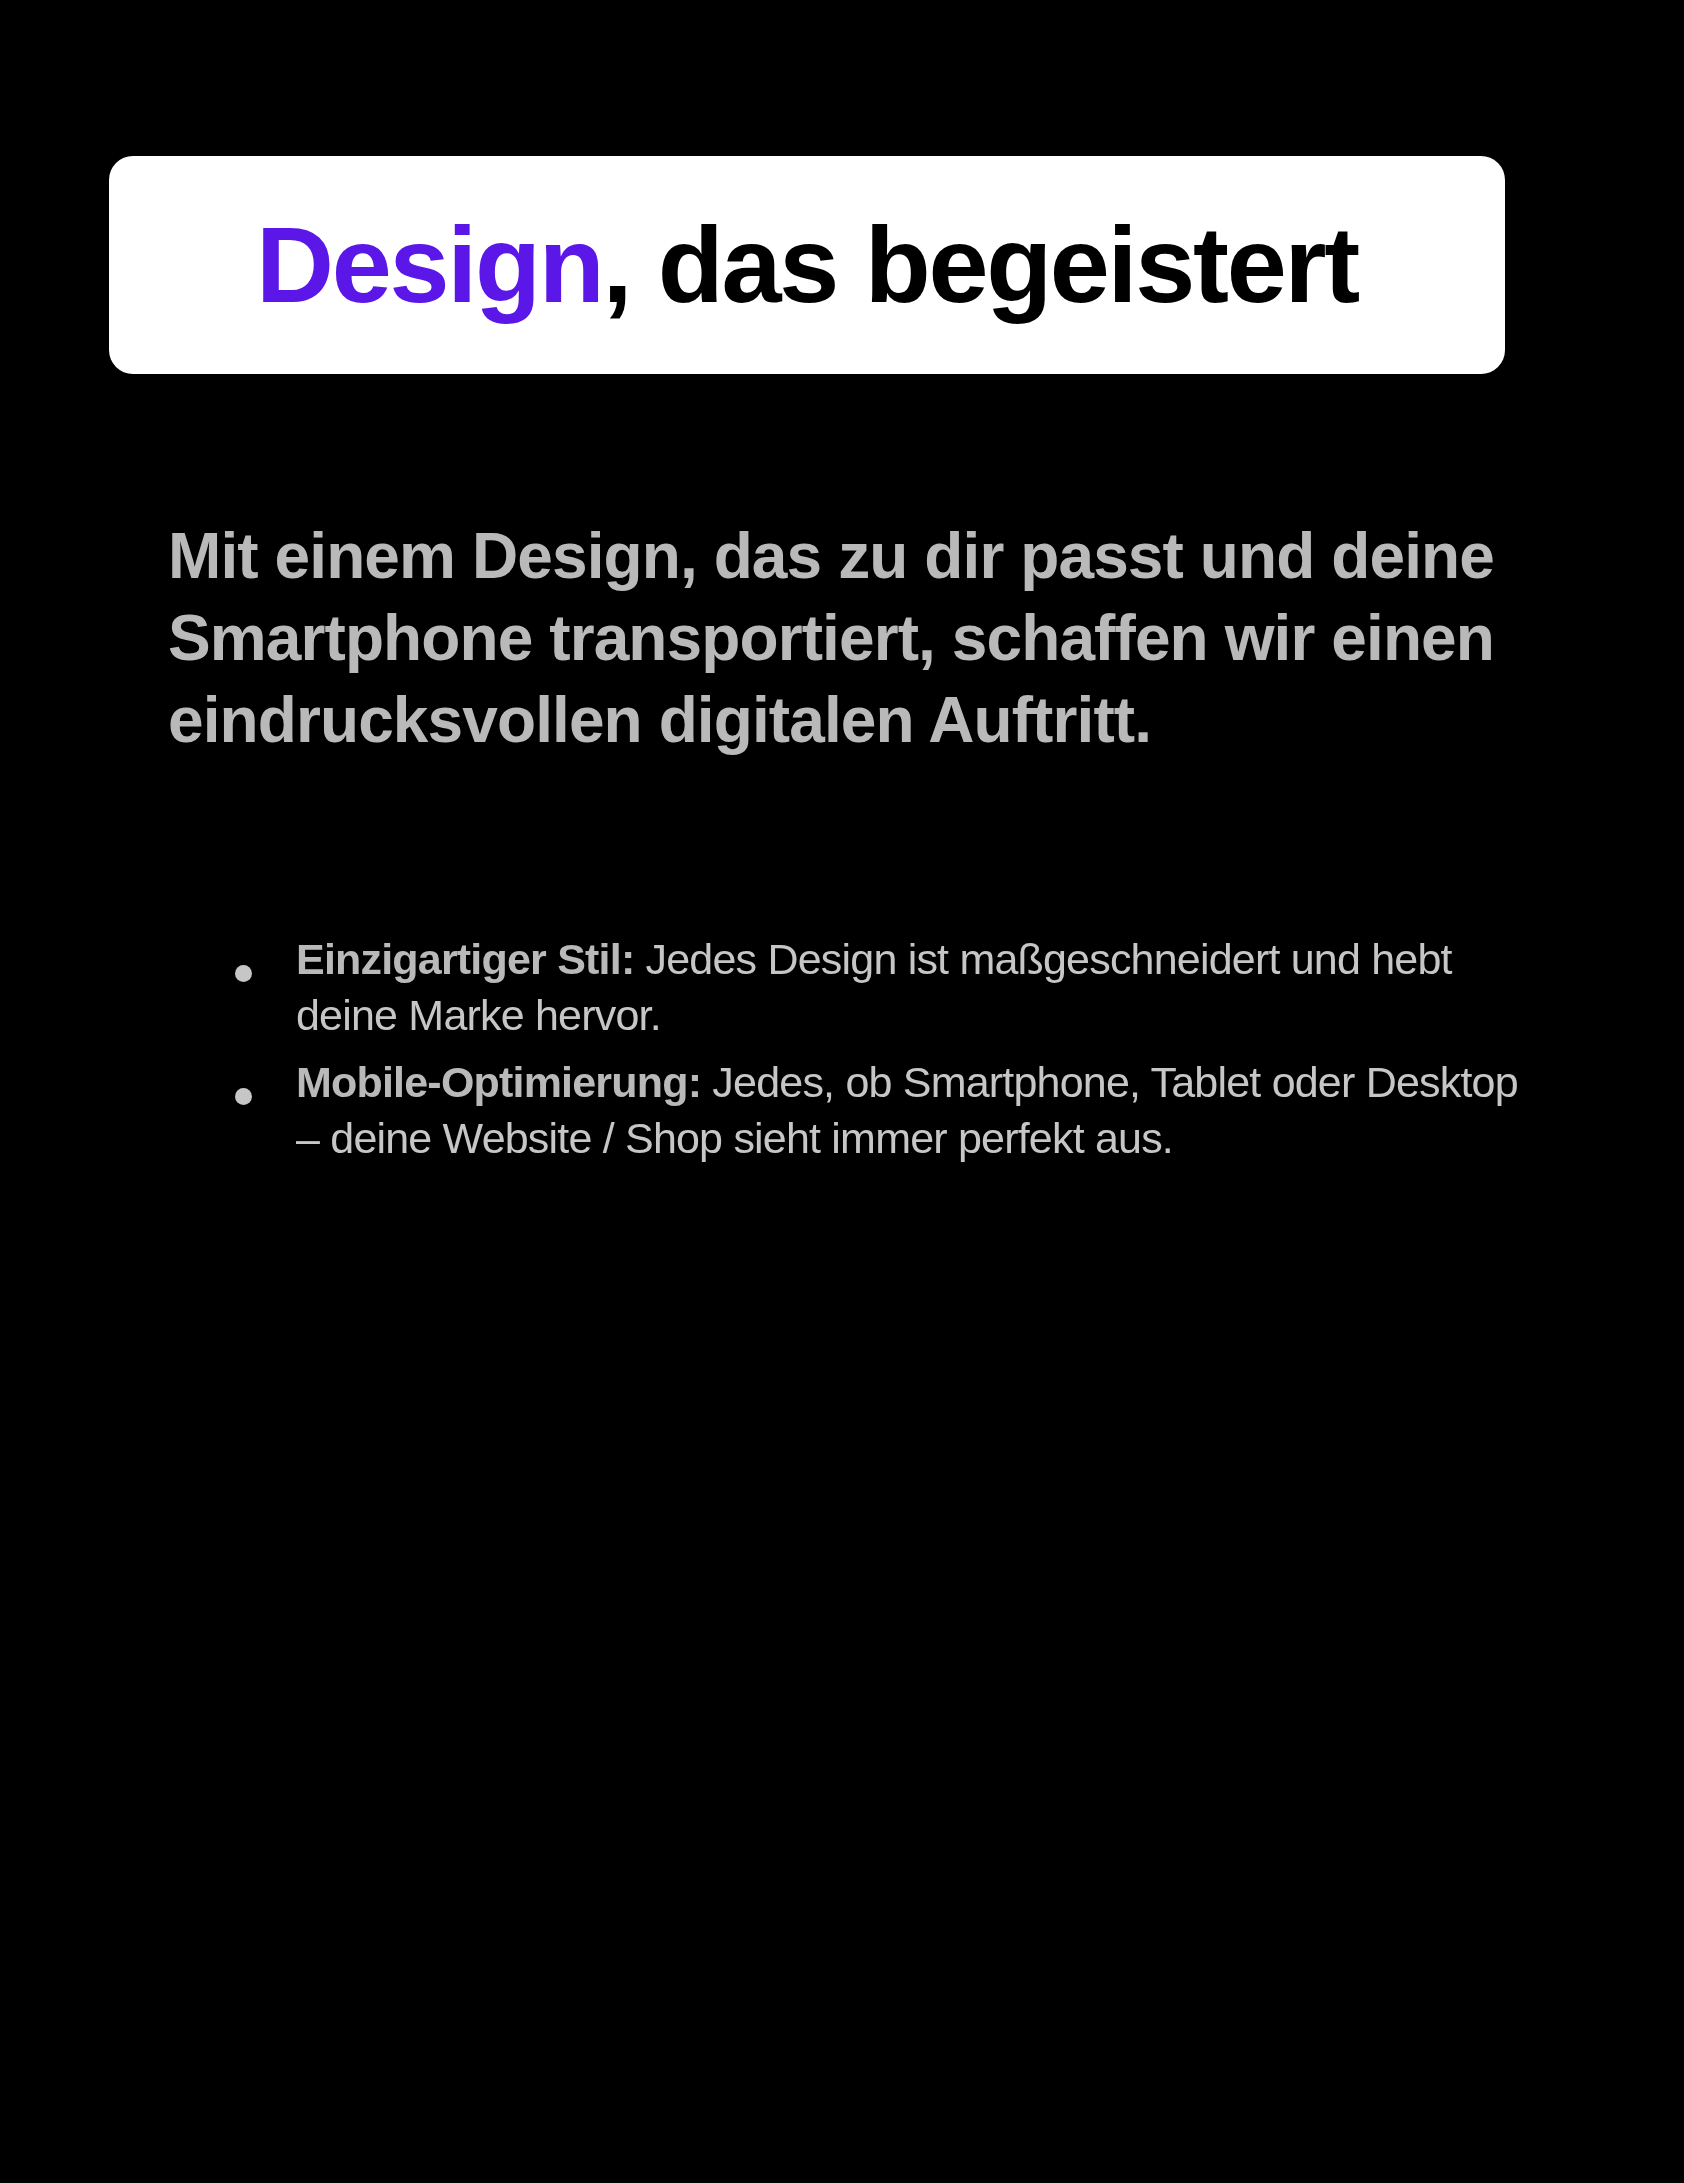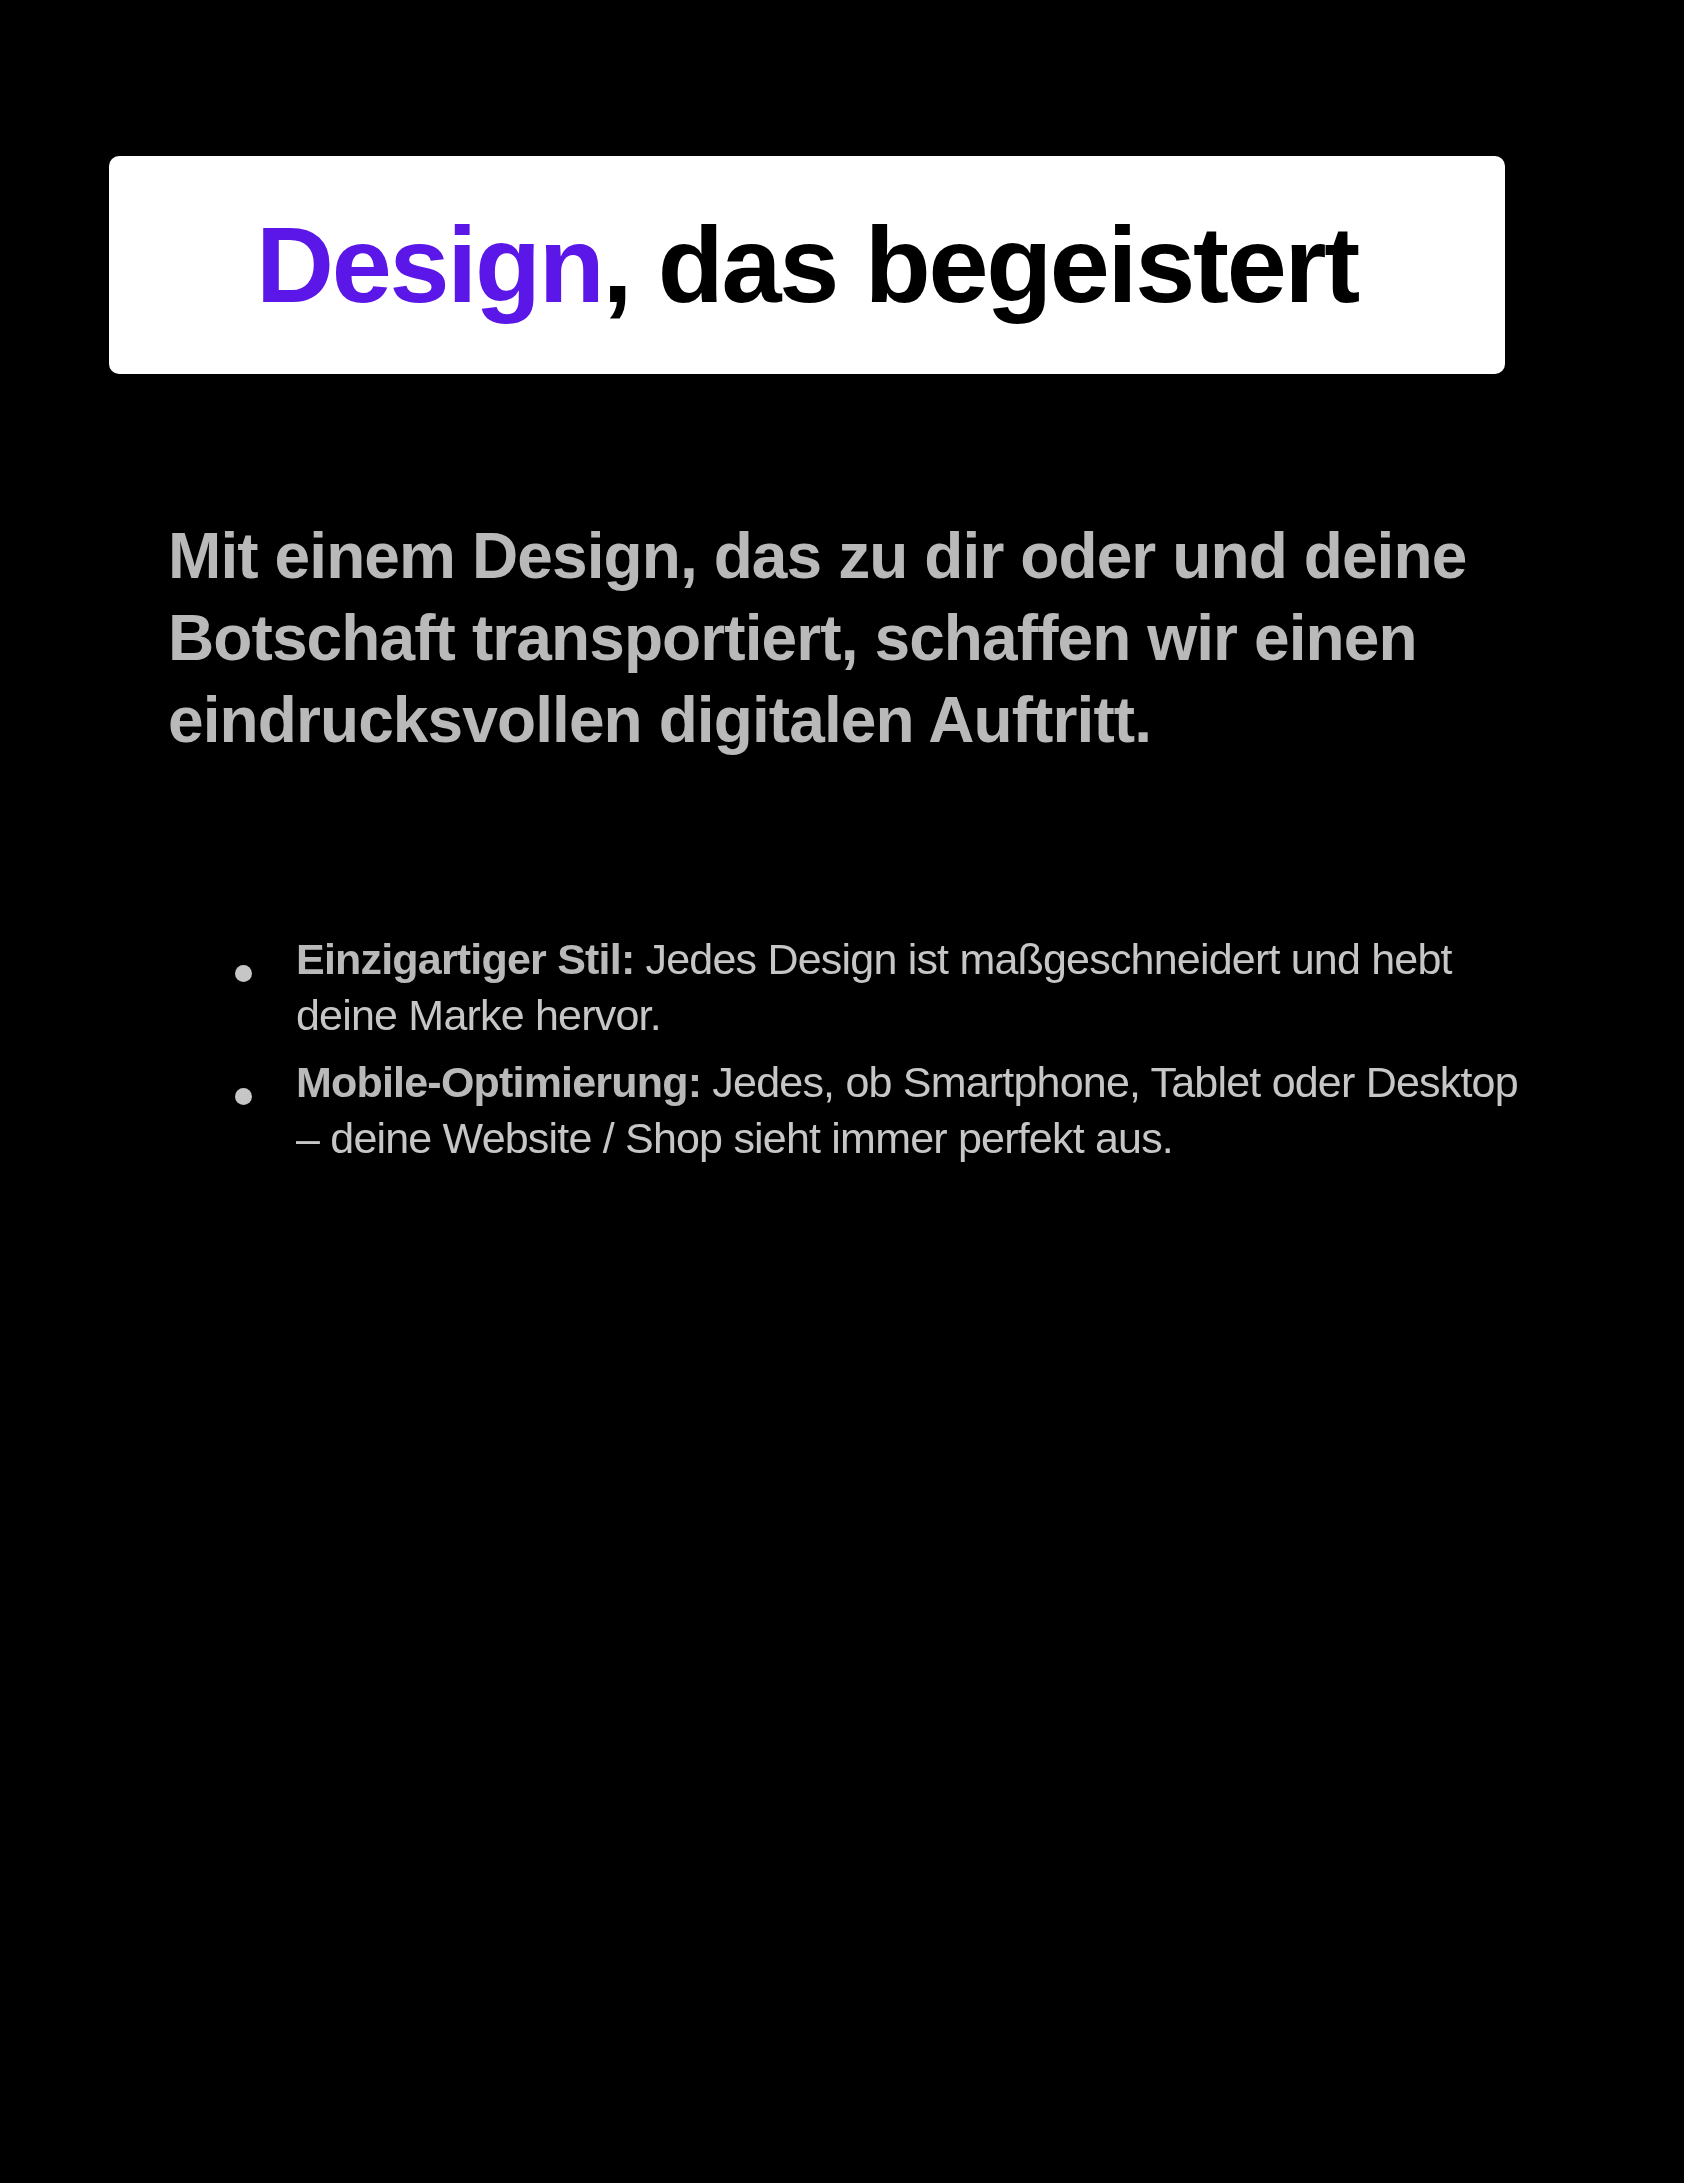--- a/index.html
+++ b/index.html
@@ -25,21 +25,21 @@
   }
 
   
   .title-pill {
     position: absolute;
     left: 109px;
     top: 156px;
     width: 1396px;
     height: 218px;
     background: #ffffff;
-    border-radius: 10px;
+    border-radius: 24px;
     display: flex;
     align-items: center;
     justify-content: center;
     box-sizing: border-box;
     padding: 0 47px;
   }
   .title-text {
     font-size: 108px;
     font-weight: 700;
     letter-spacing: -2.3px;
@@ -103,21 +103,21 @@
 <body>
 
 <div class="slide">
 
   <div class="title-pill">
     <div class="title-text">
       <span class="title-accent">Design</span><span>, das begeistert</span>
     </div>
   </div>
 
-  <p class="intro">Mit einem Design, das zu dir oder und deine Botschaft transportiert, schaffen wir einen eindrucksvollen digitalen Auftritt.</p>
+  <p class="intro">Mit einem Design, das zu dir passt und deine Smartphone transportiert, schaffen wir einen eindrucksvollen digitalen Auftritt.</p>
 
   <ul class="bullets">
     <li class="bullet-item">
       <span class="bullet-lead">Einzigartiger Stil:</span><span> Jedes Design ist maßgeschneidert und hebt deine Marke hervor.</span>
     </li>
     <li class="bullet-item">
       <span class="bullet-lead">Mobile-Optimierung:</span><span> Jedes, ob Smartphone, Tablet oder Desktop – deine Website / Shop sieht immer perfekt aus.</span>
     </li>
   </ul>
 

